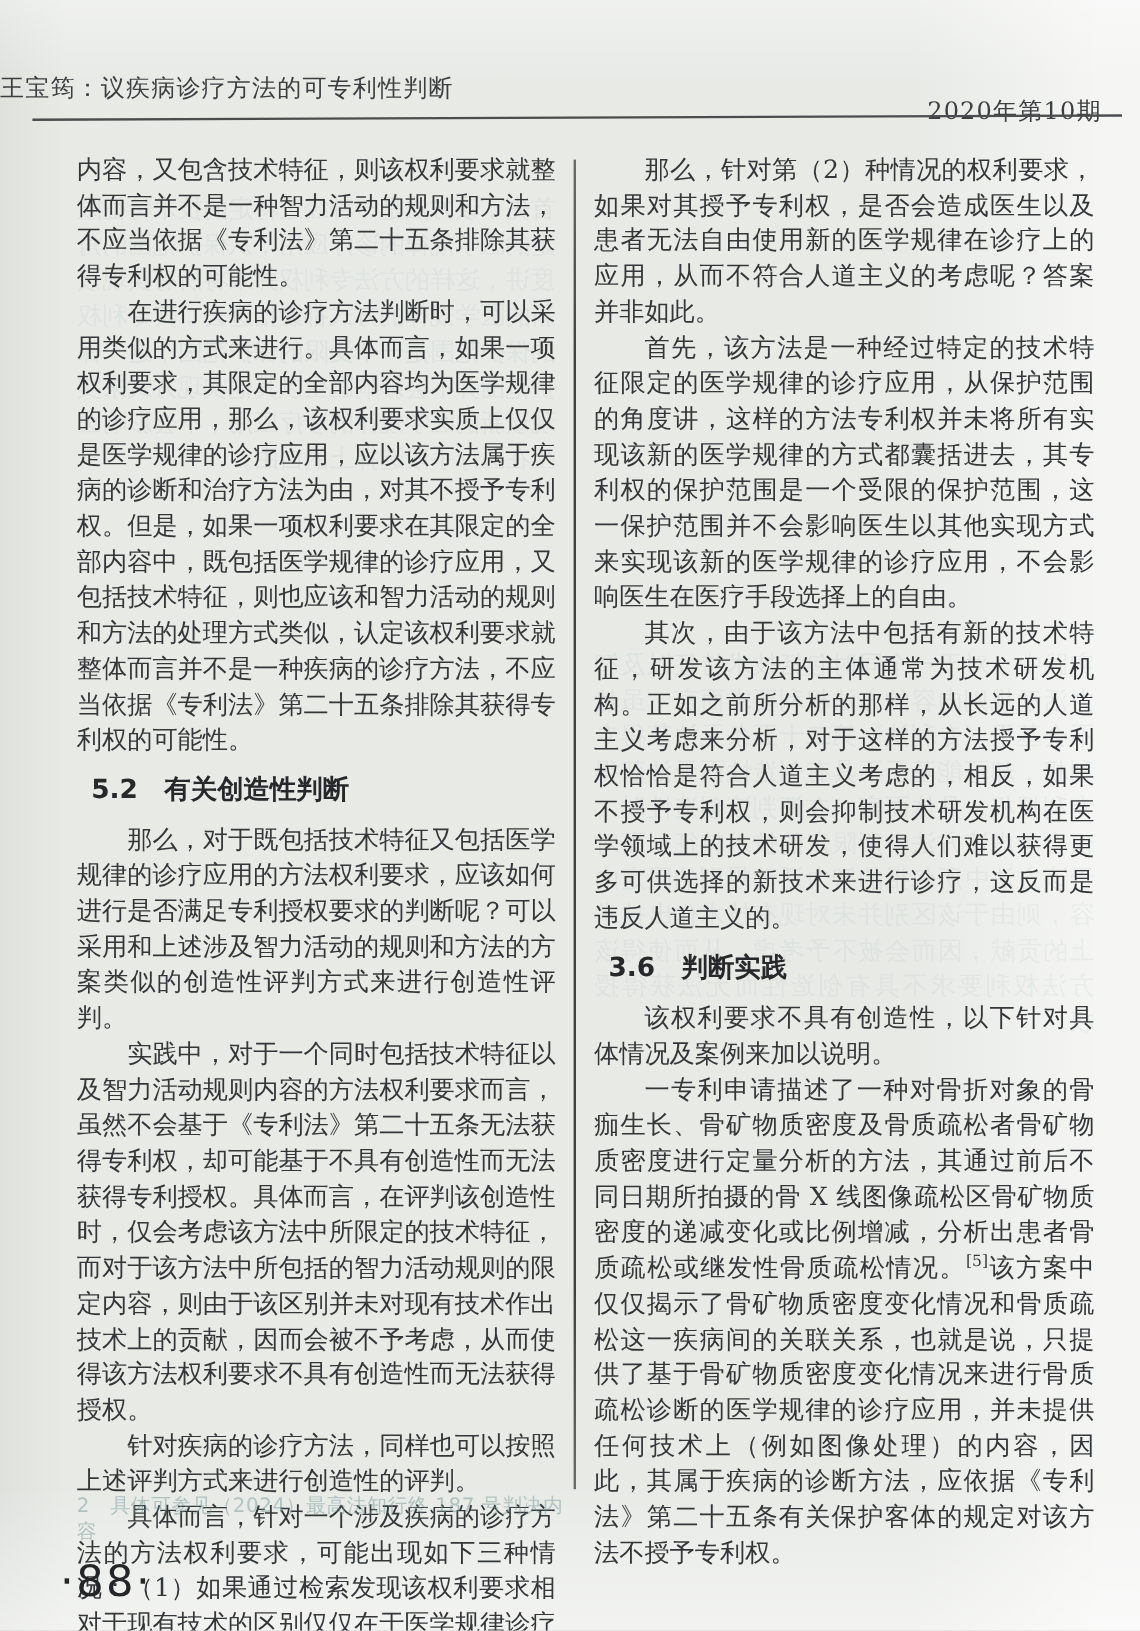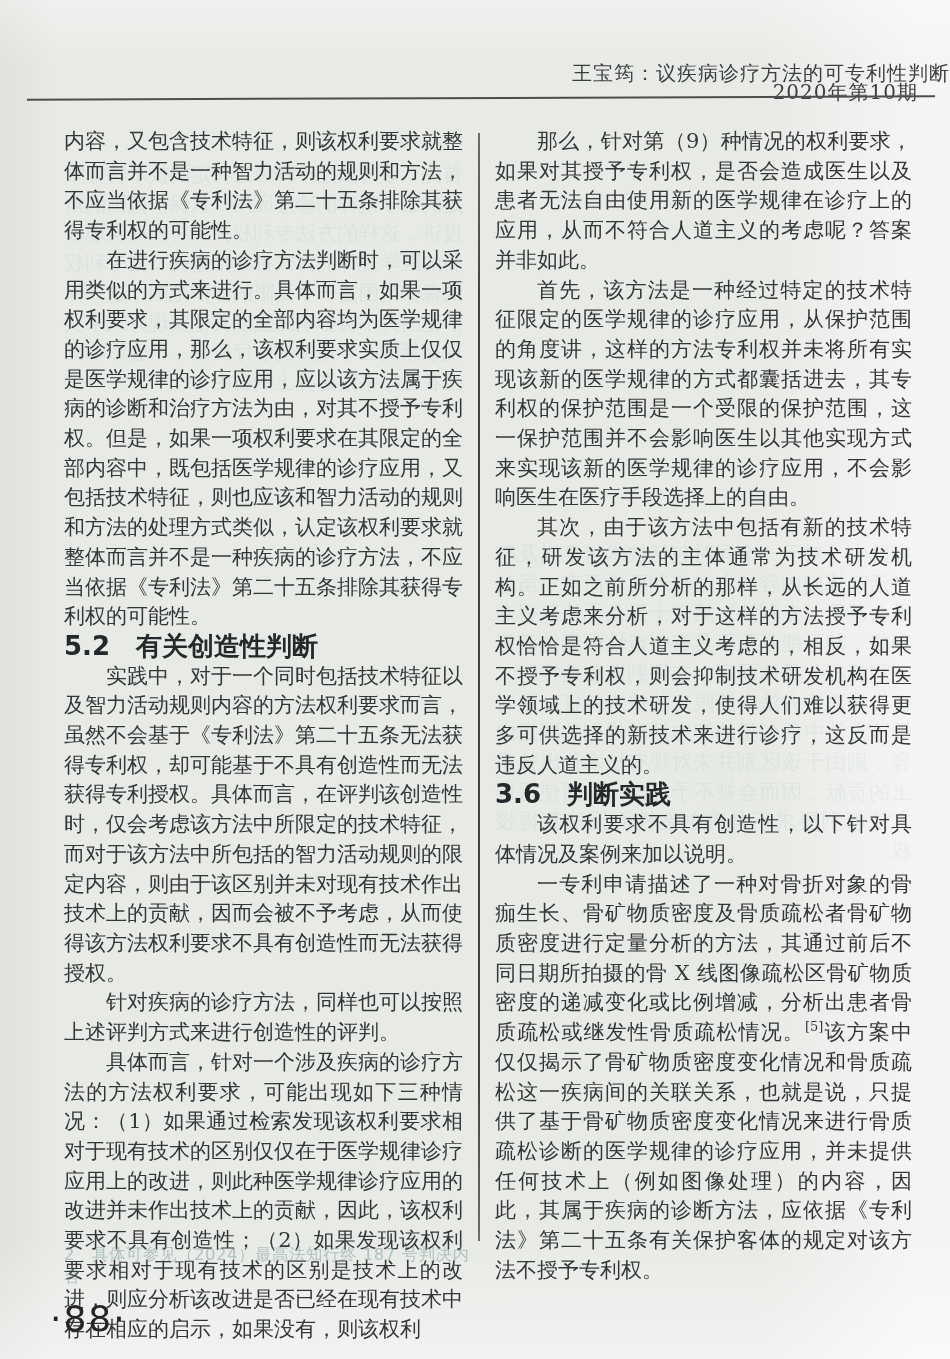--- a/index.html
+++ b/index.html
@@ -10,43 +10,43 @@
     background:
       linear-gradient(to bottom, rgba(255,255,255,.35) 0%, rgba(255,255,255,0) 5%, rgba(255,255,255,0) 91%, rgba(255,255,255,.45) 100%),
       linear-gradient(to right, rgba(120,125,118,.08) 0%, rgba(120,125,118,0) 6%, rgba(255,255,255,0) 80%, rgba(255,255,255,.55) 96%),
       #e8eae6;
     font-family:"DejaVu Serif","Liberation Serif",serif;
     color:#34373a;
     overflow:hidden;
   }
   .running-head{
     position:absolute;top:60px;left:0;width:100%;
-    text-align:right;font-size:20px;color:#3c3f42;letter-spacing:1px;
+    text-align:left;font-size:20px;color:#3c3f42;letter-spacing:1px;
   }
   .issue{
     position:absolute;top:61px;right:32px;
     font-size:20px;color:#3c3f42;letter-spacing:1px;margin-top:18px;
   }
   .head-rule{
     position:absolute;top:97px;left:27px;width:908px;height:2px;
     background:#4a4c4d;transform:rotate(-0.22deg);
   }
   .col{
     position:absolute;top:127px;
     font-size:21px;line-height:29.7px;
     text-align:justify;text-justify:inter-ideograph;
   }
   .col-left{left:64px;width:399px;}
   .col-right{left:495px;width:417px;}
   .col p{margin:0;text-indent:2em;}
   .col p.cont{text-indent:0;}
   .col .sec-head{
-    margin:0;text-indent:0;font-weight:bold;
+    margin:12px;text-indent:0;font-weight:bold;
     font-family:"DejaVu Sans","Liberation Sans",sans-serif;
-    font-size:26px;color:#26292b;
+    font-size:22px;color:#26292b;
   }
   .col sup{font-size:13px;line-height:0;}
   .divider{
     position:absolute;top:133px;left:478px;width:2px;height:1108px;
     background:linear-gradient(to bottom,#6a6c6d, #3f4142 15%, #3f4142 85%, #6a6c6d);
   }
   .faint-footnote{
     position:absolute;top:1244px;left:64px;width:420px;
     font-size:16.5px;color:rgba(110,150,150,.48);
     font-family:"DejaVu Sans","Liberation Sans",sans-serif;
@@ -79,27 +79,28 @@
   <div class="running-head">王宝筠：议疾病诊疗方法的可专利性判断</div>
   <div class="issue">2020年第10期</div>
   <div class="head-rule"></div>
 
   <div class="divider"></div>
 
   <div class="col col-left">
     <p class="cont">内容，又包含技术特征，则该权利要求就整体而言并不是一种智力活动的规则和方法，不应当依据《专利法》第二十五条排除其获得专利权的可能性。</p>
     <p>在进行疾病的诊疗方法判断时，可以采用类似的方式来进行。具体而言，如果一项权利要求，其限定的全部内容均为医学规律的诊疗应用，那么，该权利要求实质上仅仅是医学规律的诊疗应用，应以该方法属于疾病的诊断和治疗方法为由，对其不授予专利权。但是，如果一项权利要求在其限定的全部内容中，既包括医学规律的诊疗应用，又包括技术特征，则也应该和智力活动的规则和方法的处理方式类似，认定该权利要求就整体而言并不是一种疾病的诊疗方法，不应当依据《专利法》第二十五条排除其获得专利权的可能性。</p>
     <p class="sec-head">5.2　有关创造性判断</p>
+    <p>那么，对于既包括技术特征又包括医学规律的诊疗应用的方法权利要求，应该如何进行是否满足专利授权要求的判断呢？可以采用和上述涉及智力活动的规则和方法的方案类似的创造性评判方式来进行创造性评判。</p>
     <p>实践中，对于一个同时包括技术特征以及智力活动规则内容的方法权利要求而言，虽然不会基于《专利法》第二十五条无法获得专利权，却可能基于不具有创造性而无法获得专利授权。具体而言，在评判该创造性时，仅会考虑该方法中所限定的技术特征，而对于该方法中所包括的智力活动规则的限定内容，则由于该区别并未对现有技术作出技术上的贡献，因而会被不予考虑，从而使得该方法权利要求不具有创造性而无法获得授权。</p>
     <p>针对疾病的诊疗方法，同样也可以按照上述评判方式来进行创造性的评判。</p>
     <p>具体而言，针对一个涉及疾病的诊疗方法的方法权利要求，可能出现如下三种情况：（1）如果通过检索发现该权利要求相对于现有技术的区别仅仅在于医学规律诊疗应用上的改进，则此种医学规律诊疗应用的改进并未作出技术上的贡献，因此，该权利要求不具有创造性；（2）如果发现该权利要求相对于现有技术的区别是技术上的改进，则应分析该改进是否已经在现有技术中存在相应的启示，如果没有，则该权利</p>
   </div>
 
   <div class="col col-right">
-    <p>那么，针对第（9）种情况的权利要求，如果对其授予专利权，是否会造成医生以及患者无法自由使用新的医学规律在诊疗上的应用，从而不符合人道主义的考虑呢？答案并非如此。</p>
+    <p>那么，针对第（2）种情况的权利要求，如果对其授予专利权，是否会造成医生以及患者无法自由使用新的医学规律在诊疗上的应用，从而不符合人道主义的考虑呢？答案并非如此。</p>
     <p>首先，该方法是一种经过特定的技术特征限定的医学规律的诊疗应用，从保护范围的角度讲，这样的方法专利权并未将所有实现该新的医学规律的方式都囊括进去，其专利权的保护范围是一个受限的保护范围，这一保护范围并不会影响医生以其他实现方式来实现该新的医学规律的诊疗应用，不会影响医生在医疗手段选择上的自由。</p>
     <p>其次，由于该方法中包括有新的技术特征，研发该方法的主体通常为技术研发机构。正如之前所分析的那样，从长远的人道主义考虑来分析，对于这样的方法授予专利权恰恰是符合人道主义考虑的，相反，如果不授予专利权，则会抑制技术研发机构在医学领域上的技术研发，使得人们难以获得更多可供选择的新技术来进行诊疗，这反而是违反人道主义的。</p>
     <p class="sec-head">3.6　判断实践</p>
     <p>该权利要求不具有创造性，以下针对具体情况及案例来加以说明。</p>
     <p><span>一专利申请描述了一种对骨折对象的骨痂生长、骨矿物质密度及骨质疏松者骨矿物质密度进行定量分析的方法，其通过前后不同日期所拍摄的骨 X 线图像疏松区骨矿物质密度的递减变化或比例增减，分析出患者骨质疏松或继发性骨质疏松情况。</span><sup>[5]</sup><span>该方案中仅仅揭示了骨矿物质密度变化情况和骨质疏松这一疾病间的关联关系，也就是说，只提供了基于骨矿物质密度变化情况来进行骨质疏松诊断的医学规律的诊疗应用，并未提供任何技术上（例如图像处理）的内容，因此，其属于疾病的诊断方法，应依据《专利法》第二十五条有关保护客体的规定对该方法不授予专利权。</span></p>
 
   </div>
 
   <div class="faint-footnote">2　具体可参见（2024）最高法知行终 187 号判决内容</div>
 

